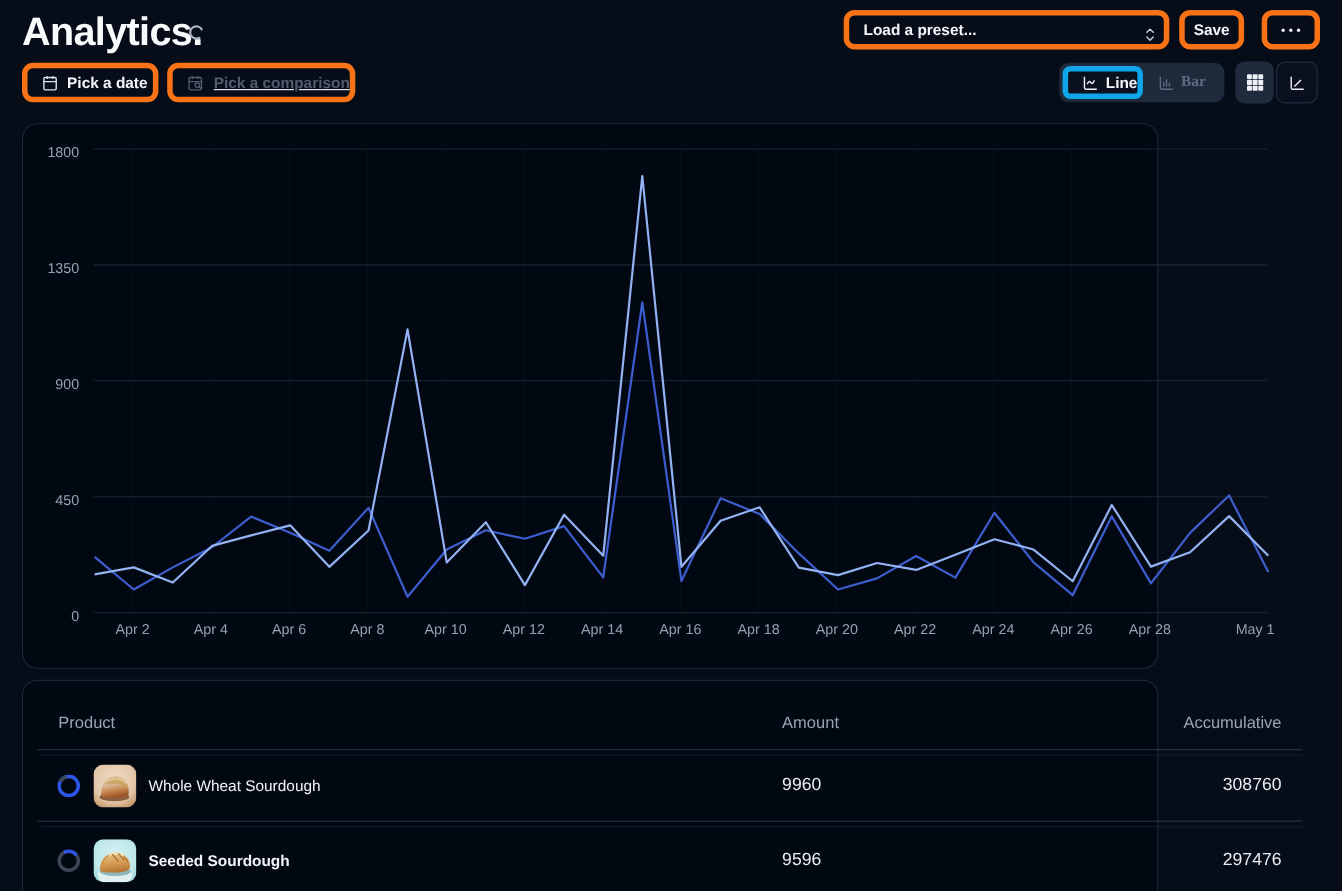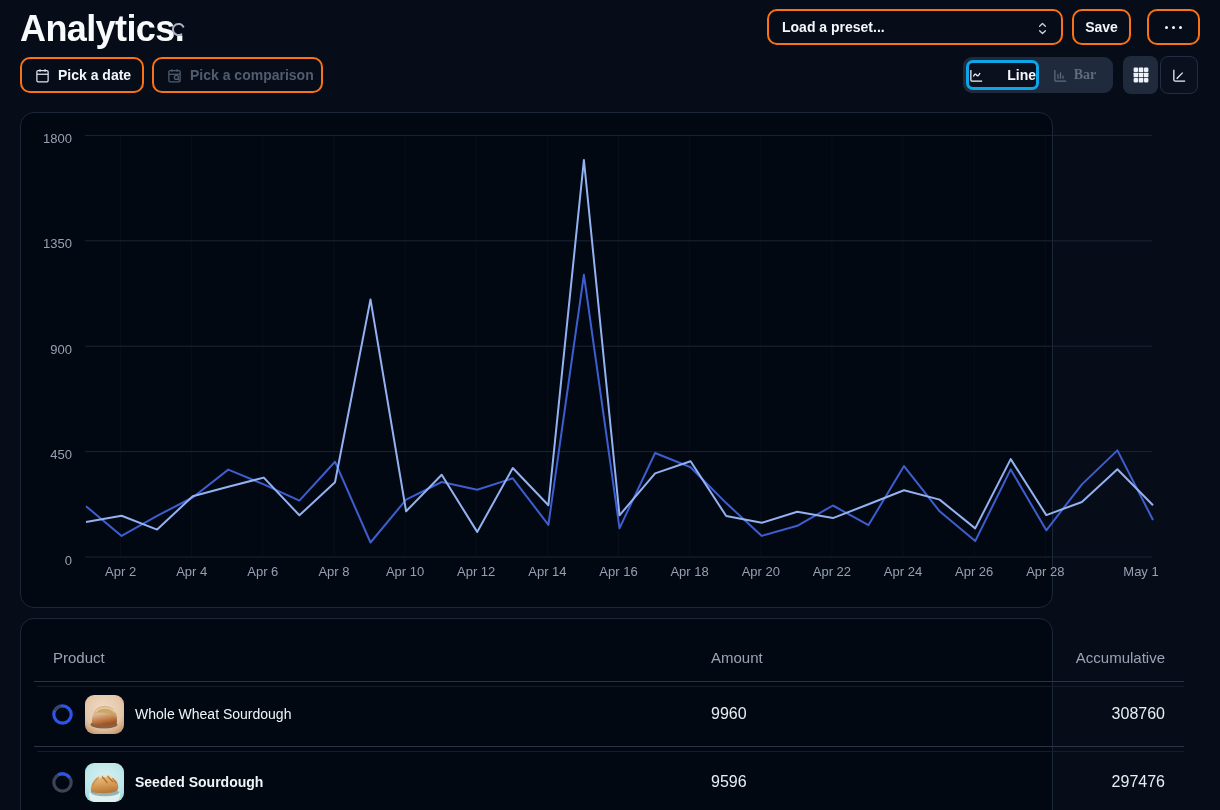--- a/index.html
+++ b/index.html
@@ -1,20 +1,20 @@
 <!DOCTYPE html>
 <html><head>
 <meta charset="utf-8">
 <style>
   * { margin:0; padding:0; box-sizing:border-box; }
   html,body { width:1220px; height:810px; overflow:hidden; }
   body { background:#070d18; font-family:"Liberation Sans", sans-serif; position:relative; }
   .abs { position:absolute; }
   .card { position:absolute; left:20px; width:1033px; background:#020812; border:1px solid #1c2739; border-radius:14px; }
-  .btn { position:absolute; height:36px; border:2px solid #f97316; border-radius:10px; background:transparent; color:#f3f6fa; font-weight:bold; font-size:14px; display:flex; align-items:center; justify-content:center; }
+  .btn { position:absolute; height:36px; border:5px solid #f97316; border-radius:10px; background:transparent; color:#f3f6fa; font-weight:bold; font-size:14px; display:flex; align-items:center; justify-content:center; }
   h1 { position:absolute; left:20px; top:8px; font-size:36px; color:#f8fafc; font-weight:bold; letter-spacing:-0.6px; }
   .spin { position:absolute; left:171px; top:22px; width:15px; height:15px; }
   svg { display:block; }
   .dot { width:3px; height:3px; border-radius:50%; background:#f3f6fa; display:block; }
 </style>
 </head>
 <body>
 
 <h1>Analytics.</h1>
 <div class="spin">
@@ -39,34 +39,34 @@
 
 <div class="btn" style="left:20px; top:57px; width:124px; justify-content:flex-start; padding-left:13px;">
   <svg width="15" height="15" viewBox="0 0 24 24" fill="none" stroke="#dfe5ee" stroke-width="2" style="margin-right:8px;">
     <rect x="3" y="4" width="18" height="18" rx="2"></rect>
       <line x1="16" y1="2" x2="16" y2="6"></line>
       <line x1="8" y1="2" x2="8" y2="6"></line>
       <line x1="3" y1="10" x2="21" y2="10"></line>
   </svg>
   <span style="color:#f3f6fa;">Pick a date</span>
 </div>
-<div class="btn" style="left:152px; top:57px; width:171px; justify-content:flex-start; padding-left:13px;">
+<div class="btn" style="left:152px; top:57px; width:171px; justify-content:space-between; padding-left:13px;text-decoration:underline;">
   <svg width="15" height="15" viewBox="0 0 24 24" fill="none" stroke="#515c6e" stroke-width="2" style="margin-right:8px;">
     <rect x="3" y="4" width="18" height="18" rx="2"></rect>
       <line x1="16" y1="2" x2="16" y2="6"></line>
       <line x1="8" y1="2" x2="8" y2="6"></line>
       <line x1="3" y1="10" x2="21" y2="10"></line>
       <circle cx="15" cy="15" r="3.2"></circle>
       <line x1="17.5" y1="17.5" x2="20" y2="20"></line>
   </svg>
   <span style="color:#515c6e;">Pick a comparison</span>
 </div>
 
 <div class="abs" style="left:963px; top:57px; width:150px; height:36px; background:#1f2a3d; border-radius:9px;">
-  <div class="abs" style="left:3px; top:3px; width:73px; height:30px; background:#0a101e; border:3px solid #0ea5e9; border-radius:7px; display:flex; align-items:center; justify-content:space-between;">
+  <div class="abs" style="left:3px; top:3px; width:73px; height:30px; background:#0a101e; border:5px solid #0ea5e9; border-radius:7px; display:flex; align-items:center; justify-content:flex-end;">
     <svg width="15" height="15" viewBox="0 0 24 24" fill="none" stroke="#f3f6fa" stroke-width="2" style="margin-right:6px;">
       <path d="M3 3v16a2 2 0 0 0 2 2h16"></path>
         <path d="M7 13.5c2-4 3.5-5 5-2.5s3.5 2 5.5-3"></path>
     </svg>
     <span style="color:#f3f6fa; font-weight:bold; font-size:14px;">Line</span>
   </div>
   <div class="abs" style="left:76px; top:3px; width:71px; height:30px; display:flex; align-items:center; justify-content:center;font-family:Liberation Serif, serif;">
     <svg width="15" height="15" viewBox="0 0 24 24" fill="none" stroke="#5f6b7f" stroke-width="2" style="margin-right:6px;">
       <path d="M3 3v16a2 2 0 0 0 2 2h16"></path>
         <line x1="8" y1="17" x2="8" y2="10"></line>

